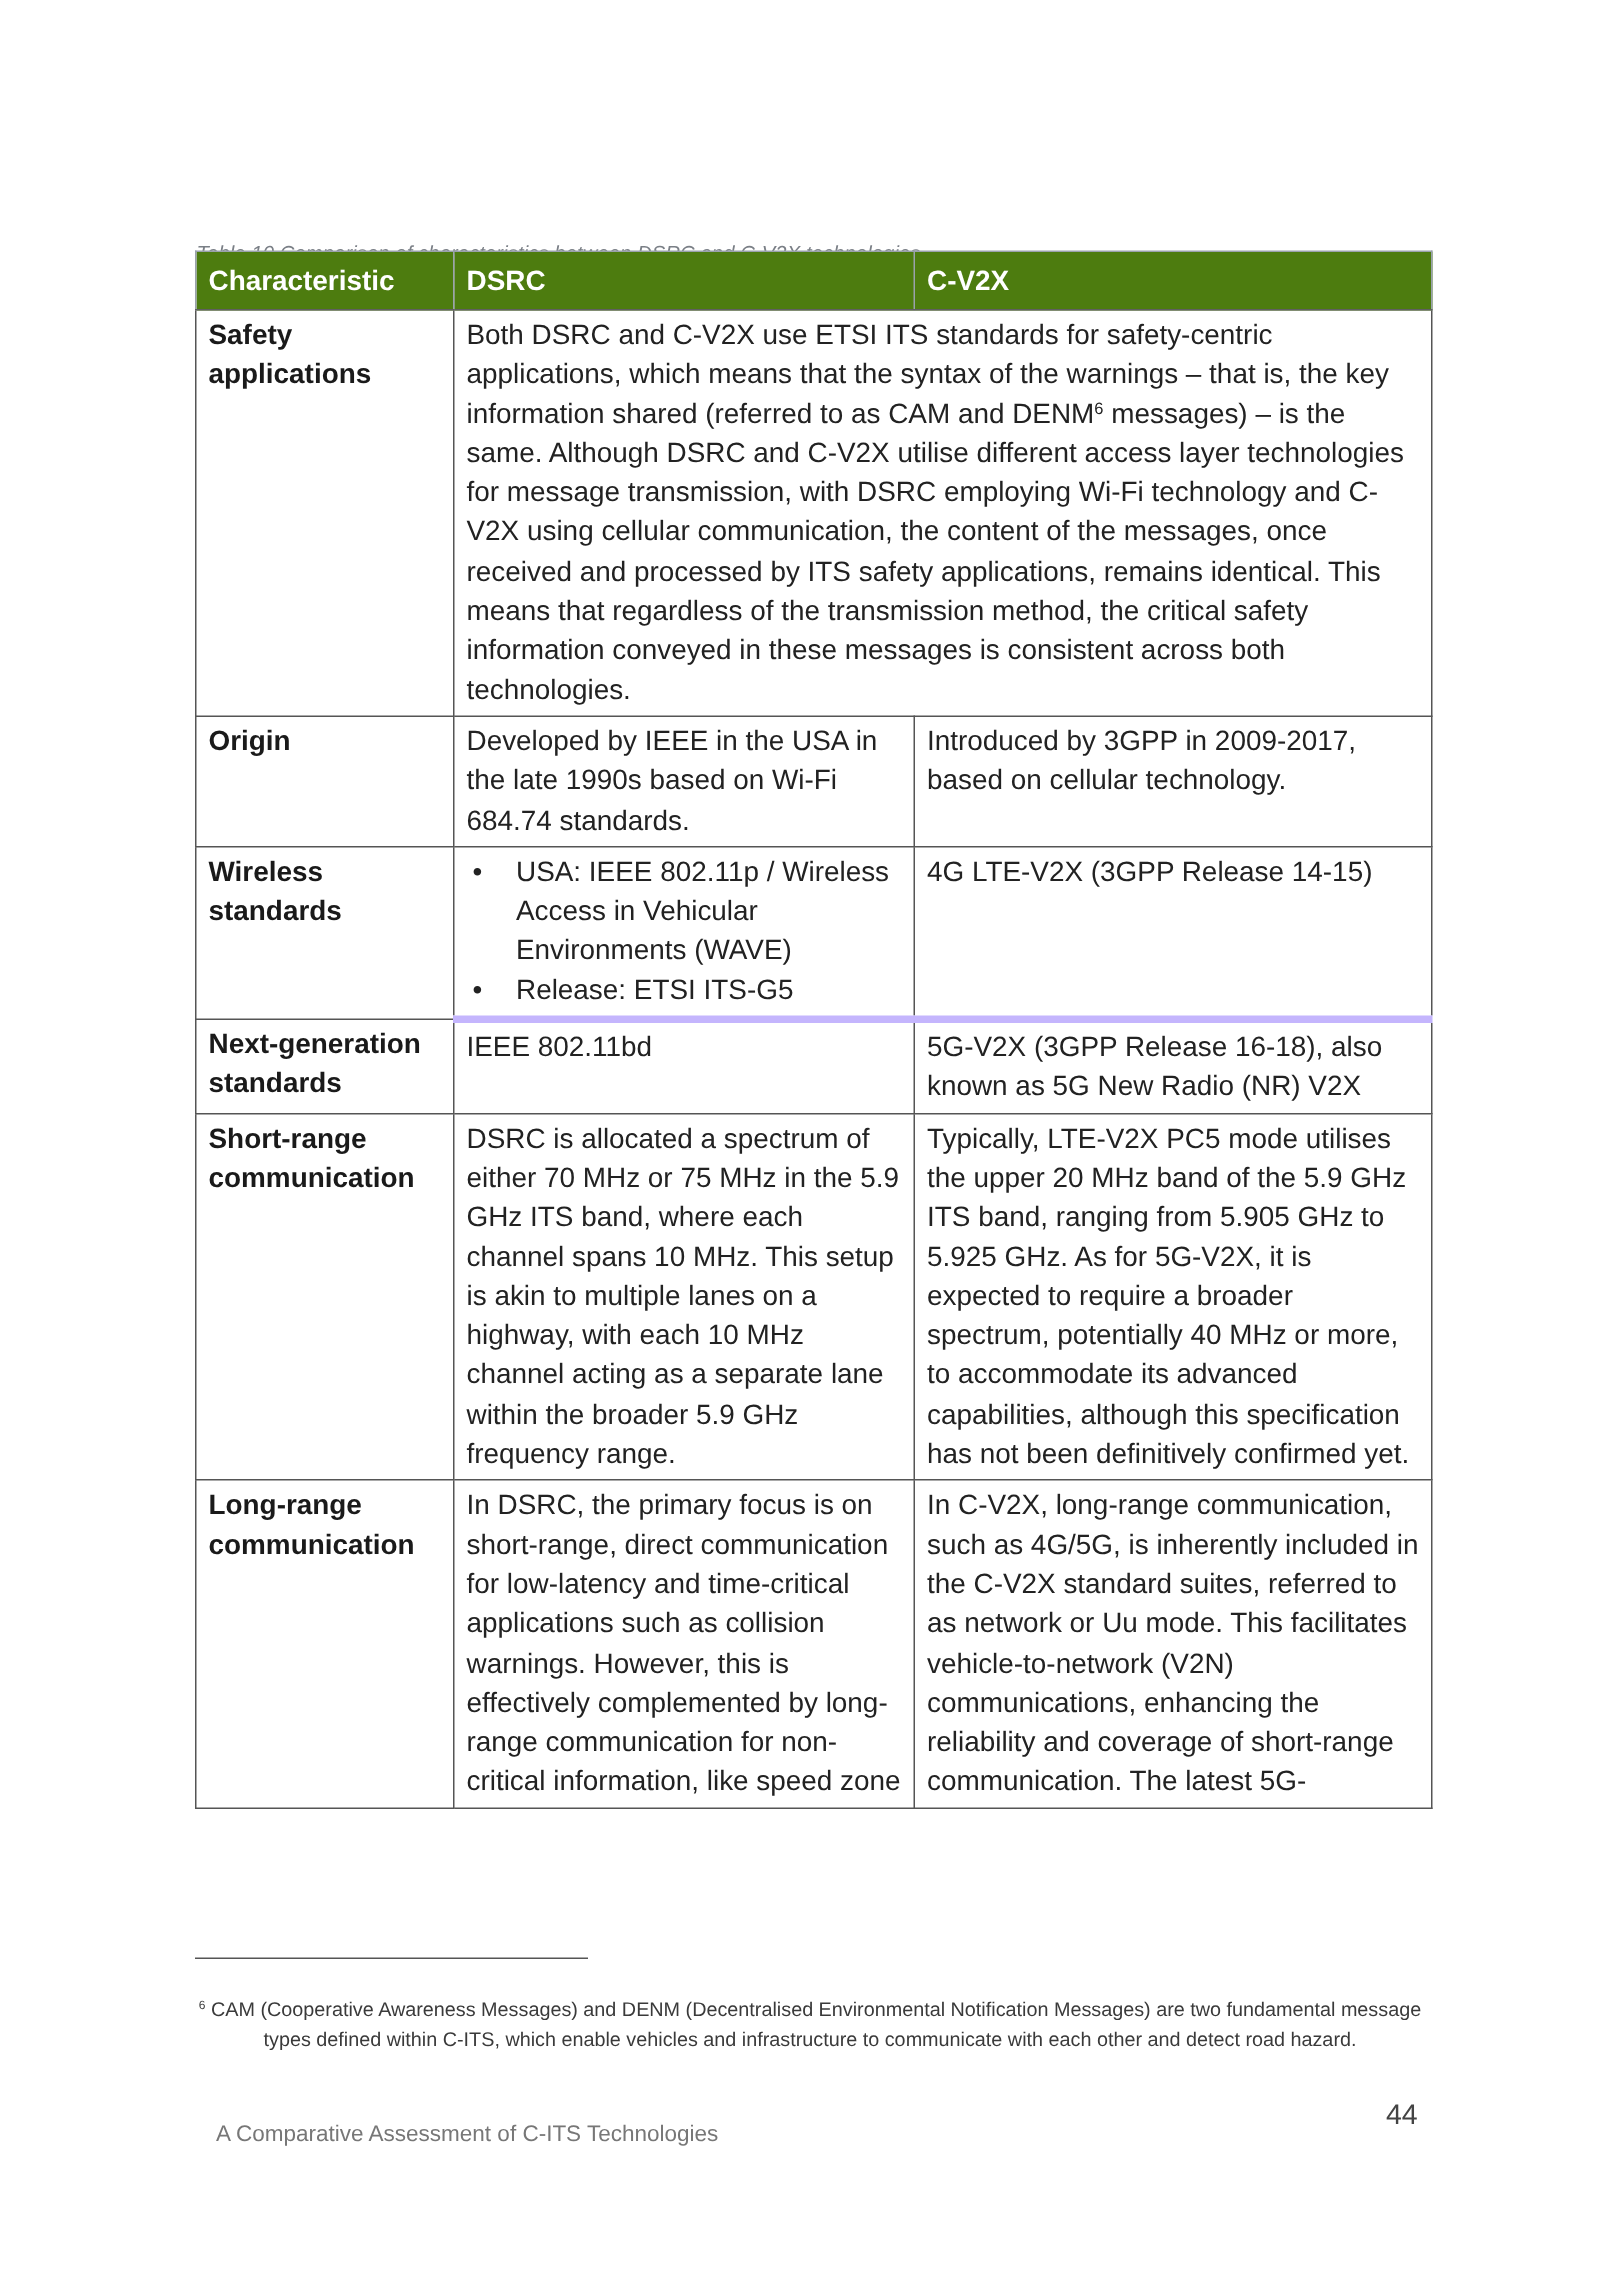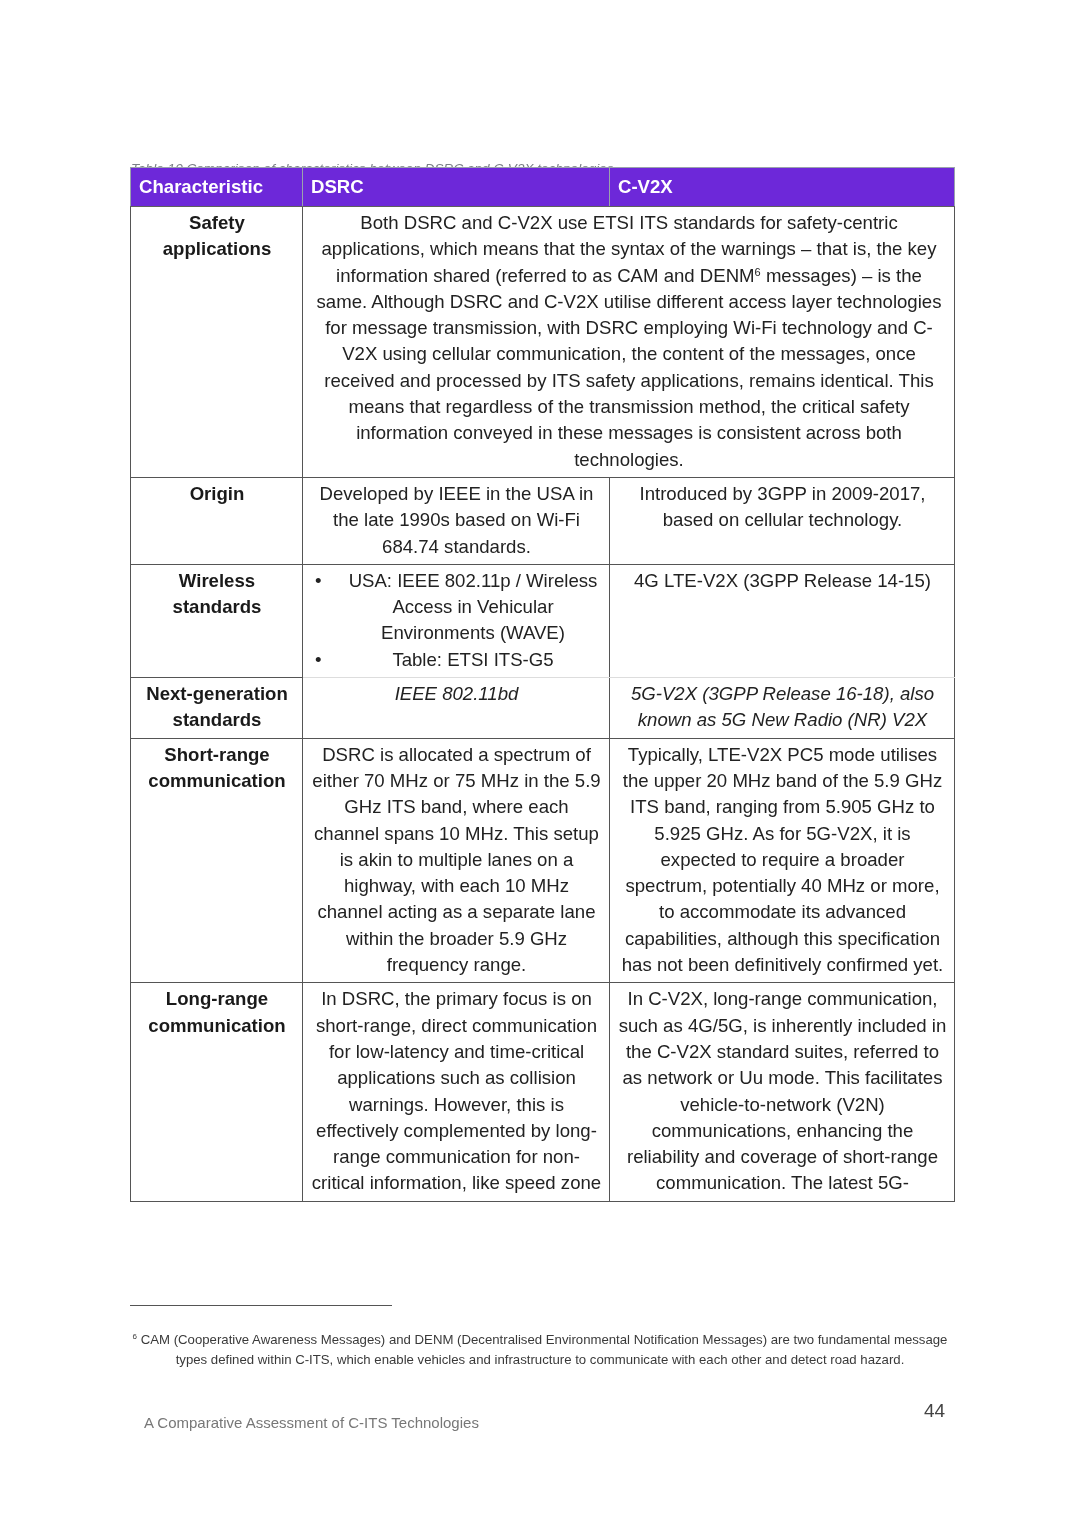--- a/index.html
+++ b/index.html
@@ -32,43 +32,42 @@
       width: 824px;
       border-collapse: collapse;
       table-layout: fixed;
       font-size: 18.6px;
       line-height: 26.3px;
     }
     table.cmp col.c1 { width: 172px; }
     table.cmp col.c2 { width: 307px; }
     table.cmp col.c3 { width: 345px; }
     table.cmp th {
-      background: #6d28d9;
+      background: #4d7c0f;
       color: #ffffff;
       font-weight: bold;
       text-align: left;
       height: 38px;
       padding: 0 8px;
       border: 1px solid #9aa2ac;
       border-bottom: 1px solid #5f5f5f;
       font-size: 18.6px;
     }
     table.cmp th.h-cv2x { padding-left: 8px; }
     table.cmp td {
       border: 1px solid #555555;
       vertical-align: top;
       padding: 3px 7px 4px 8px;
-      text-align: center;
     }
     table.cmp td.char {
       font-weight: bold;
       color: #1a1a1a;
     }
     table.cmp tr.row-current td.soft-bottom { border-bottom: 1px solid #dddddd; }
-    table.cmp tr.row-next td.soft-top { border-top: 1px solid #c4b5fd; font-style: italic; }
+    table.cmp tr.row-next td.soft-top { border-top: 5px solid #c4b5fd; }
     sup.fn { font-size: 11px; line-height: 0; vertical-align: 6px; }
     ul.bul {
       margin: 0;
       padding: 0;
       list-style: none;
     }
     ul.bul li {
       position: relative;
       padding-left: 33px;
     }
@@ -137,21 +136,21 @@
     <tr>
       <td class="char">Origin</td>
       <td>Developed by IEEE in the USA in the late 1990s based on Wi-Fi 684.74 standards.</td>
       <td>Introduced by 3GPP in 2009-2017, based on cellular technology.</td>
     </tr>
     <tr class="row-current">
       <td class="char">Wireless standards</td>
       <td class="soft-bottom">
         <ul class="bul">
           <li><span class="dot">•</span><span>USA: IEEE 802.11p / Wireless Access in Vehicular Environments (WAVE)</span></li>
-          <li><span class="dot">•</span><span>Table: ETSI ITS-G5</span></li>
+          <li><span class="dot">•</span><span>Release: ETSI ITS-G5</span></li>
         </ul>
       </td>
       <td class="soft-bottom">4G LTE-V2X (3GPP Release 14-15)</td>
     </tr>
     <tr class="row-next">
       <td class="char">Next-generation standards</td>
       <td class="soft-top">IEEE 802.11bd</td>
       <td class="soft-top">5G-V2X (3GPP Release 16-18), also known as 5G New Radio (NR) V2X</td>
     </tr>
     <tr>

